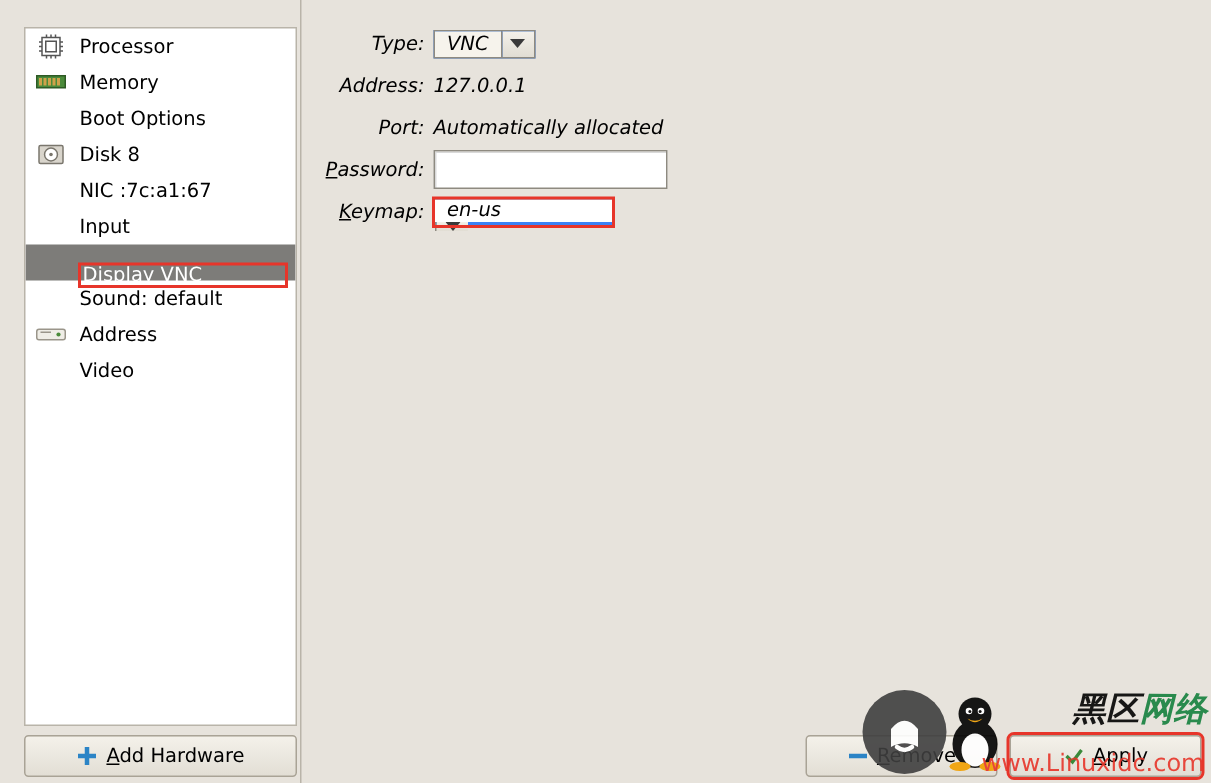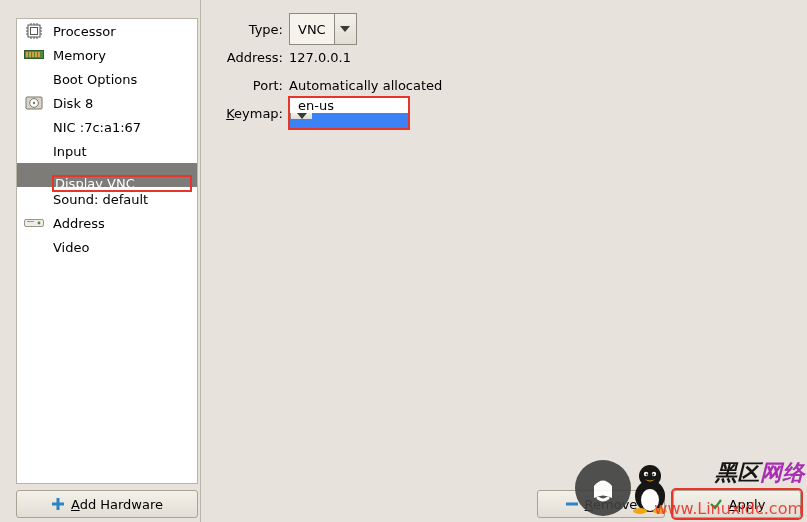--- a/index.html
+++ b/index.html
@@ -84,39 +84,40 @@
   .details {
     flex: 1 1 auto;
     position: relative;
     display: flex;
     flex-direction: column;
     padding: 2px 6px 4px 8px;
   }
   .form {
     flex: 1 1 auto;
     padding-top: 14px;
+    font-style: italic;
   }
   .row {
     display: flex;
     align-items: center;
     height: 26px;
     margin-bottom: 2px;
   }
   .row .lbl {
     width: 80px;
     text-align: right;
     padding-right: 6px;
   }
   .row .lbl .u { text-decoration: underline; }
   .row .val { flex: 1 1 auto; }
   
   .combo {
     display: inline-flex;
     align-items: stretch;
-    height: 32px;
+    height: 19px;
     border: 1px solid #8e8a80;
     background: #3b82f6;
   }
   .combo .text {
     display: flex; align-items: center;
     padding: 0 8px;
     min-width: 30px;
     background: #f6f3ec;
   }
   .combo .arrow {
@@ -169,21 +170,21 @@
     display: flex; align-items: center; justify-content: center;
   }
   .overlay .text1 {
     position: absolute;
     right: 0; top: 6px;
     font-size: 22px; font-weight: 900;
     font-style: italic;
     color: #000;
     letter-spacing: 0.5px;
   }
-  .overlay .text1 .red { color: #a21caf; text-align: right; }
+  .overlay .text1 .red { color: #15803d; text-align: right; }
   .overlay .text2 {
     position: absolute;
     right: 2px; bottom: 2px;
     font-size: 16px;
     color: #e7352a;
   }
 </style>
 </head>
 <body>
 
@@ -320,20 +321,26 @@
       <div class="row">
         <div class="lbl">Address:</div>
         <div class="val">127.0.0.1</div>
       </div>
 
       <div class="row">
         <div class="lbl">Port:</div>
         <div class="val">Automatically allocated</div>
       </div>
 
+      <div class="row">
+        <div class="lbl"><span class="u">P</span>assword:</div>
+        <div class="val">
+          <div class="text-input"></div>
+        </div>
+      </div>
 
       <div class="row">
         <div class="lbl"><span class="u">K</span>eymap:</div>
         <div class="val">
           <div class="combo wide highlight">
             <div class="text">en-us</div>
             <div class="arrow">
               <svg width="10" height="6" viewBox="0 0 10 6">
                   <path d="M0 0 L10 0 L5 6 Z" fill="#3a3a3a"></path>
                 </svg>

